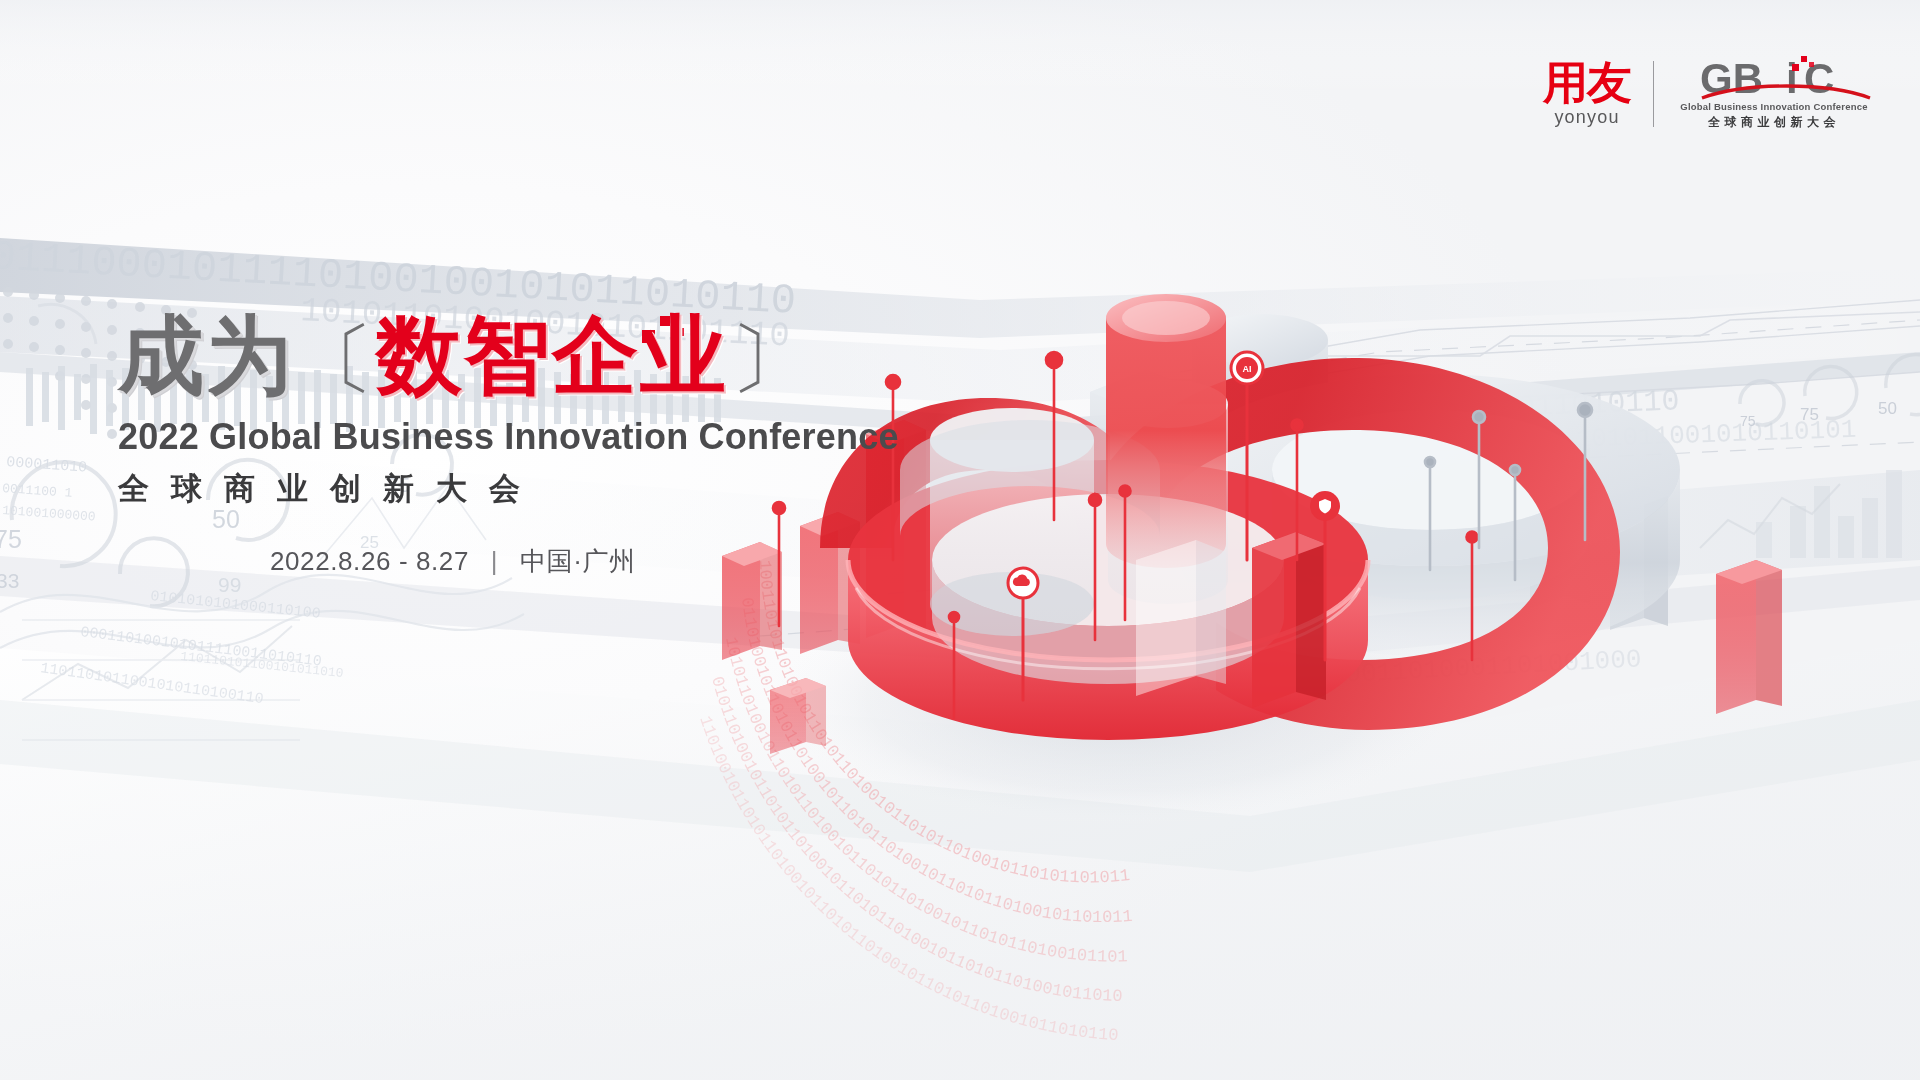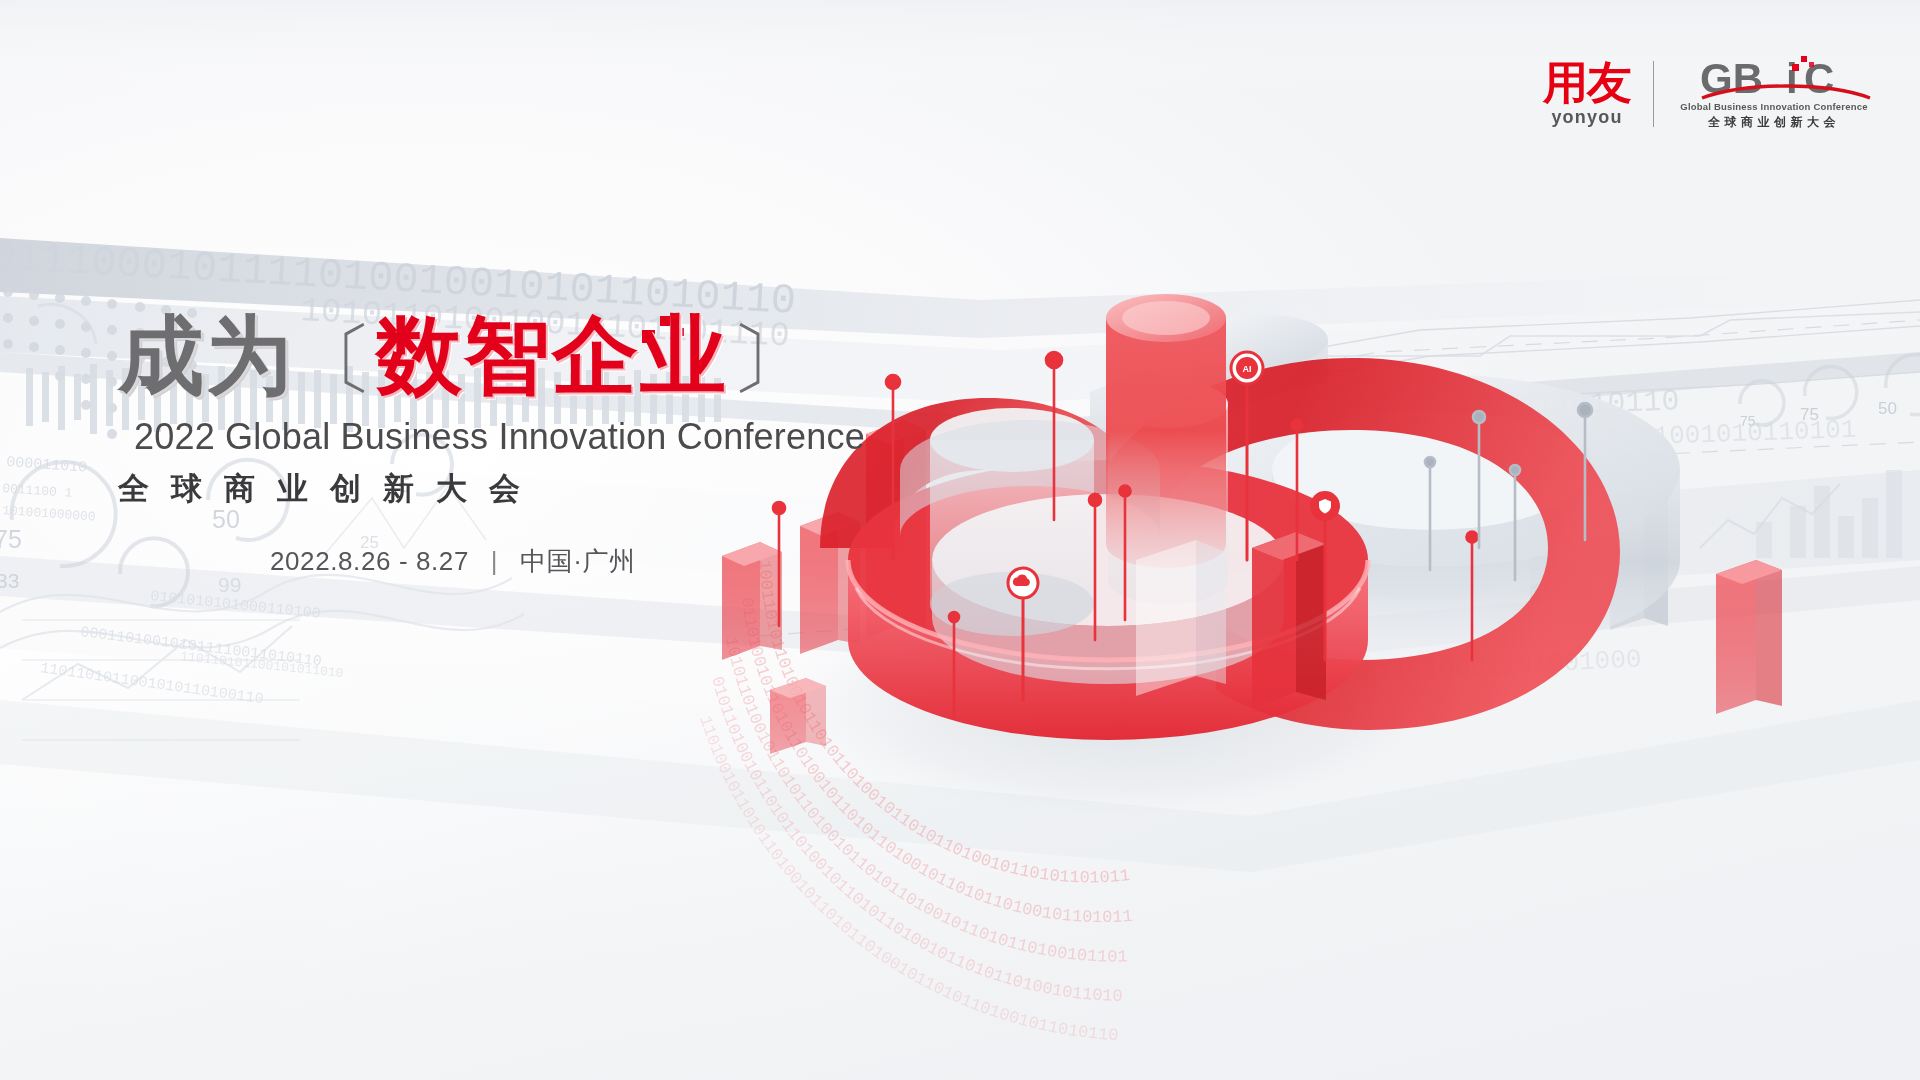--- a/index.html
+++ b/index.html
@@ -28,21 +28,21 @@
     display:flex; align-items:center; gap:22px;
     z-index:40;
   }
   #yonyou-logo { display:flex; flex-direction:column; align-items:center; }
   .yonyou-cn {
     font-family:"Liberation Sans","DejaVu Sans",sans-serif;
     font-size:45px; font-weight:bold; color:#E60012;
     letter-spacing:-1px; line-height:1.0;
   }
   .yonyou-en {
-    font-size:18px; font-weight:bold; color:#58585a;
+    font-size:18px; font-weight:normal; color:#58585a;
     letter-spacing:1.2px; margin-top:2px;
   }
   #logo-divider { width:1px; height:66px; background:#9a9a9e; }
   #gbic-logo { display:flex; flex-direction:column; align-items:center; position:relative; }
   .gbic-mark { position:relative; height:44px;margin-left:24px; }
   .gbic-en {
     font-size:9.5px; color:#58585a; letter-spacing:0.2px;
     white-space:nowrap; margin-top:1px; font-weight:bold;
   }
   .gbic-cn {
@@ -60,21 +60,21 @@
   }
   .title-cn-gray { color:#6e6e70; letter-spacing:2px;
      text-shadow: 2px 2px 0 #d9d9dc, 3px 3px 0 #cfcfd3; }
   .title-bracket { color:#6e6e70; font-weight:400; font-size:78px; padding:0 2px;}
   .title-bracket.right { color:#6e6e70; }
   .title-cn-red { color:#E3001B; letter-spacing:2px;
      text-shadow: 2px 2px 0 #f4b9bf, 3px 3px 0 #ffffff; }
 
   #title-subtitle-en {
     font-size:36px; color:#4b4b4d; letter-spacing:0.2px;
-    margin-top:16px; font-weight:400; white-space:nowrap;margin-left:16px;
+    margin-top:16px; font-weight:700; white-space:nowrap;
   }
   #title-subtitle-cn {
     font-size:31px; color:#3a3a3c; font-weight:bold;
     letter-spacing:22px; margin-top:10px; white-space:nowrap;
   }
   #event-meta {
     margin-top:34px; margin-left:152px;
     font-size:26px; color:#56565a; letter-spacing:0.6px; white-space:nowrap;
   }
   #event-meta .sep { margin:0 14px; color:#8a8a8e; }

